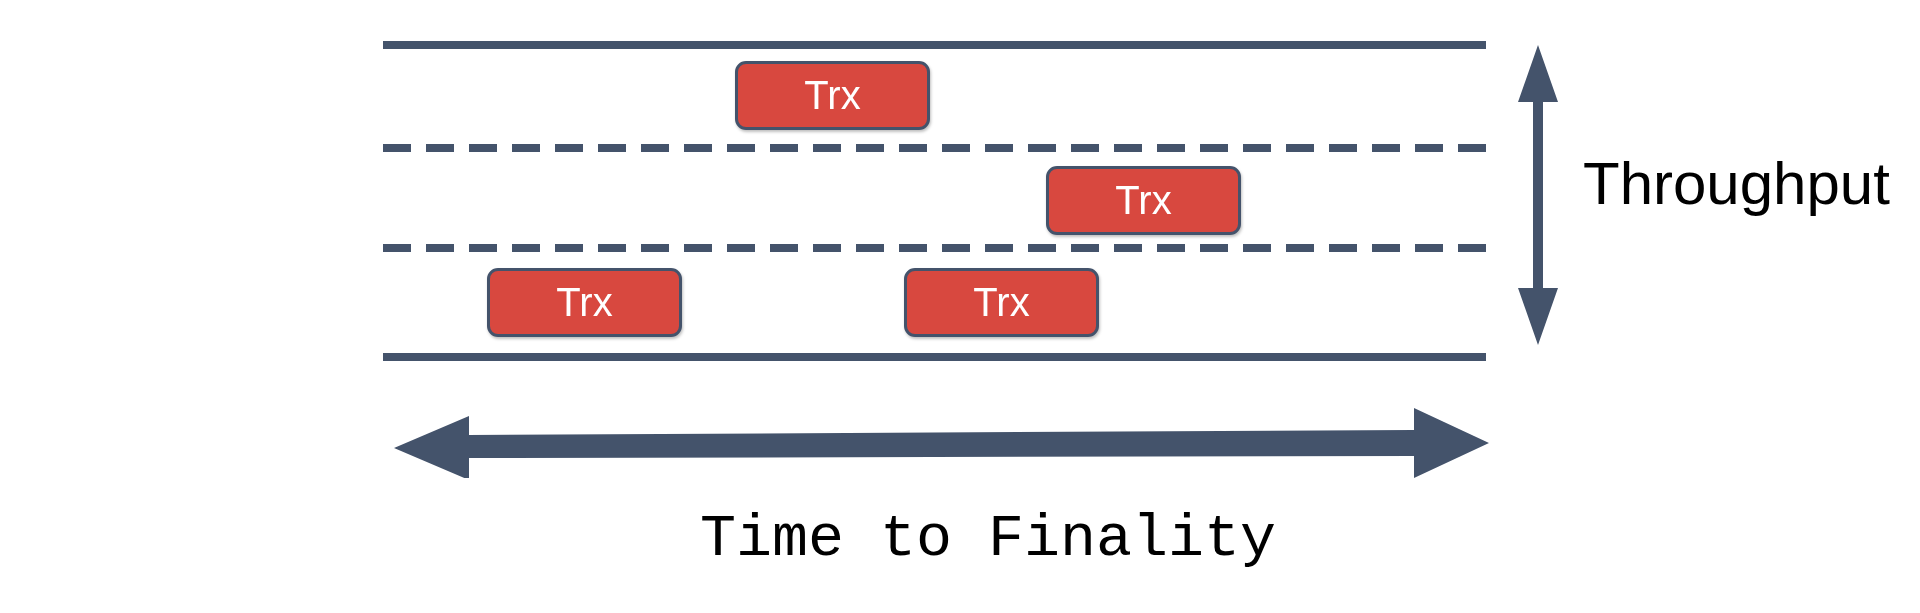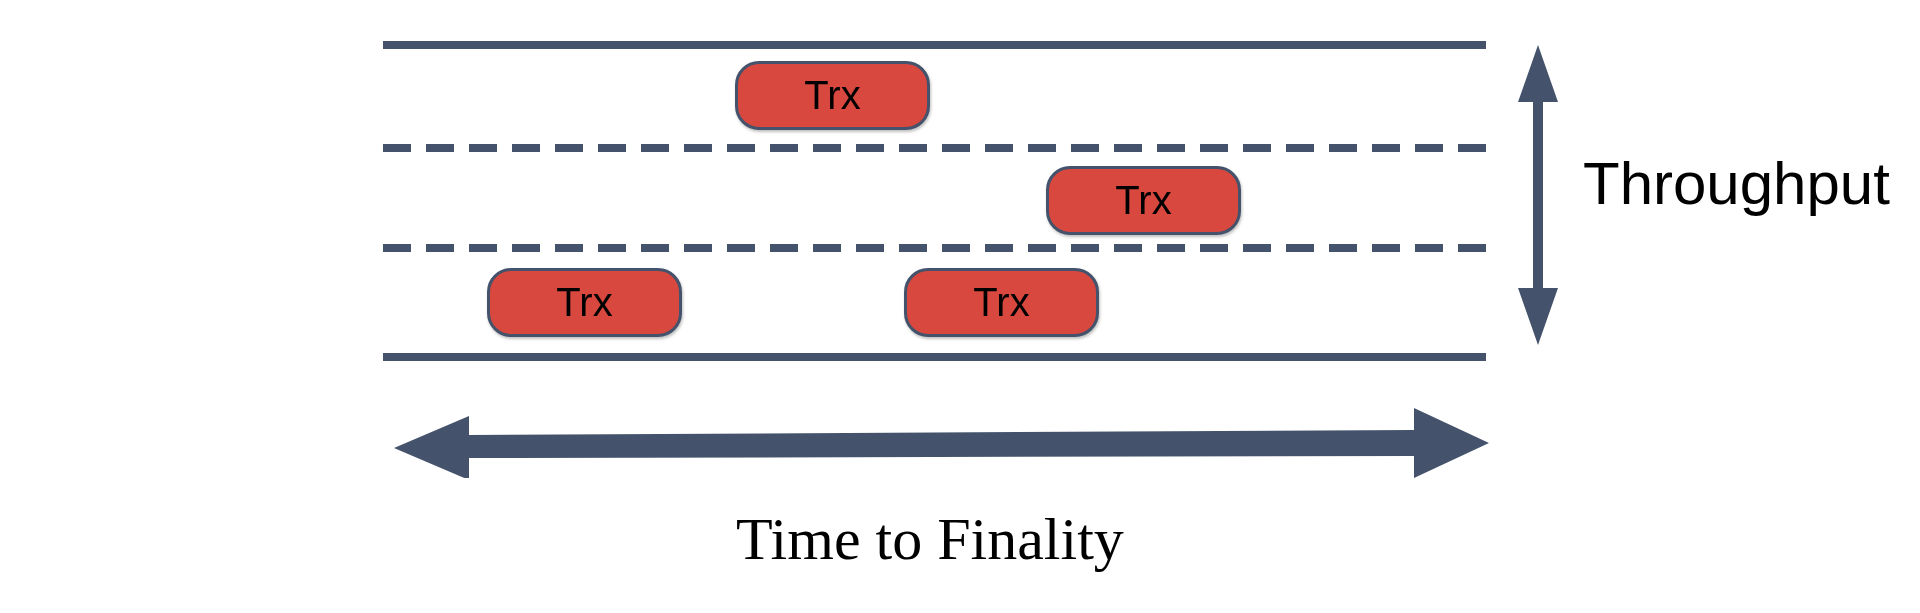--- a/index.html
+++ b/index.html
@@ -46,22 +46,22 @@
   .lane-line-dashed.mid-lower { top: 244px; }
 
   
   .trx-box {
     position: absolute;
     width: 195px;
     height: 69px;
     box-sizing: border-box;
     background: #d8483f;
     border: 3px solid #44536b;
-    border-radius: 24px;
-    color: #000000;
+    border-radius: 11px;
+    color: #ffffff;
     font-size: 40px;
     line-height: 63px;
     text-align: center;
     font-family: "Liberation Sans", sans-serif;
     box-shadow: 1px 2px 3px rgba(0,0,0,0.25);
   }
   .trx-1 { left: 735px;  top: 61px;  }
   .trx-2 { left: 1046px; top: 166px; }
   .trx-3 { left: 487px;  top: 268px; }
   .trx-4 { left: 904px;  top: 268px; }
@@ -92,27 +92,27 @@
     position: absolute;
     left: 394px;
     top: 408px;
     width: 1095px;
     height: 70px;
   }
   .h-arrow svg { display: block; }
 
   .finality-label {
     position: absolute;
-    left: 736px;
+    left: 700px;
     top: 503px;
     font-size: 60px;
     line-height: 72px;
     color: #000000;
     white-space: nowrap;
-    font-family: Liberation Serif, serif;
+    font-family: Liberation Mono, monospace;
   }
 </style>
 </head>
 <body>
 
 <div id="canvas">
 
   <div class="lane-line-solid top"></div>
 
   <div class="lane-line-dashed mid-upper"></div>

